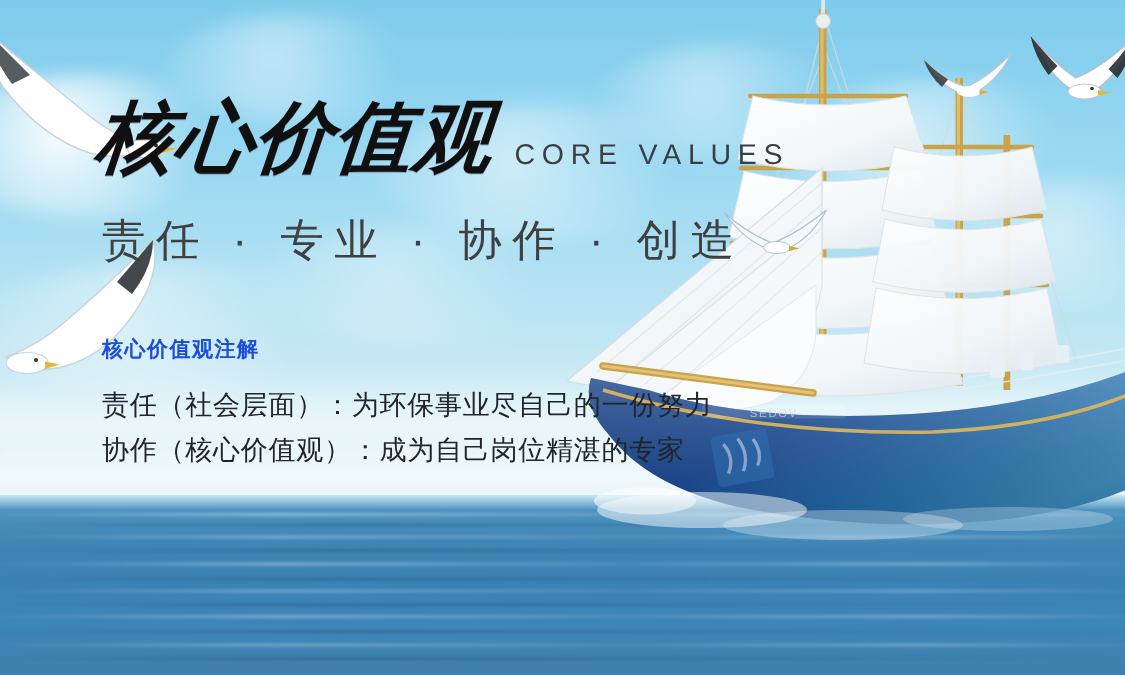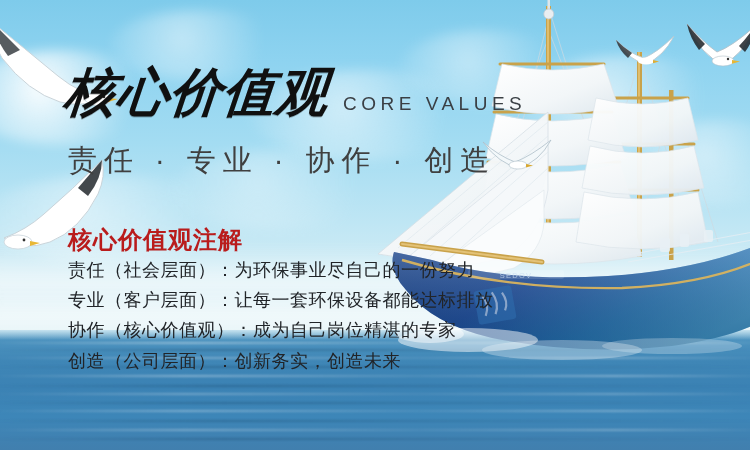--- a/index.html
+++ b/index.html
@@ -103,23 +103,23 @@
   }
   .subtitle{
     position:absolute; left:68px; top:141px;
     font-size:29px;
     color:#404040;
     letter-spacing:7px;
     white-space:nowrap;
   }
   .section-head{
     position:absolute; left:68px; top:224px;
-    font-size:24px;
+    font-size:14px;
     font-weight:700;
-    color:#b91c1c;
+    color:#1d4ed8;
     letter-spacing:1px;
     white-space:nowrap;
   }
   .lines{
     position:absolute; left:68px; top:260px;
     display:flex; flex-direction:column; gap:9px;
   }
   .line{
     font-size:18px;
     color:#212428;
@@ -336,20 +336,18 @@
       <div class="title-cn">核心价值观</div>
       <div class="title-en">CORE VALUES</div>
     </div>
 
     <div class="subtitle">责任 · 专业 · 协作 · 创造</div>
 
     <div class="section-head">核心价值观注解</div>
 
     <div class="lines">
       <div class="line">责任（社会层面）：为环保事业尽自己的一份努力</div>
-      <div class="line">专业（客户层面）：让每一套环保设备都能达标排放</div>
       <div class="line">协作（核心价值观）：成为自己岗位精湛的专家</div>
-      <div class="line">创造（公司层面）：创新务实，创造未来</div>
     </div>
 
   </div>
 
 </div>
 
 </body></html>

